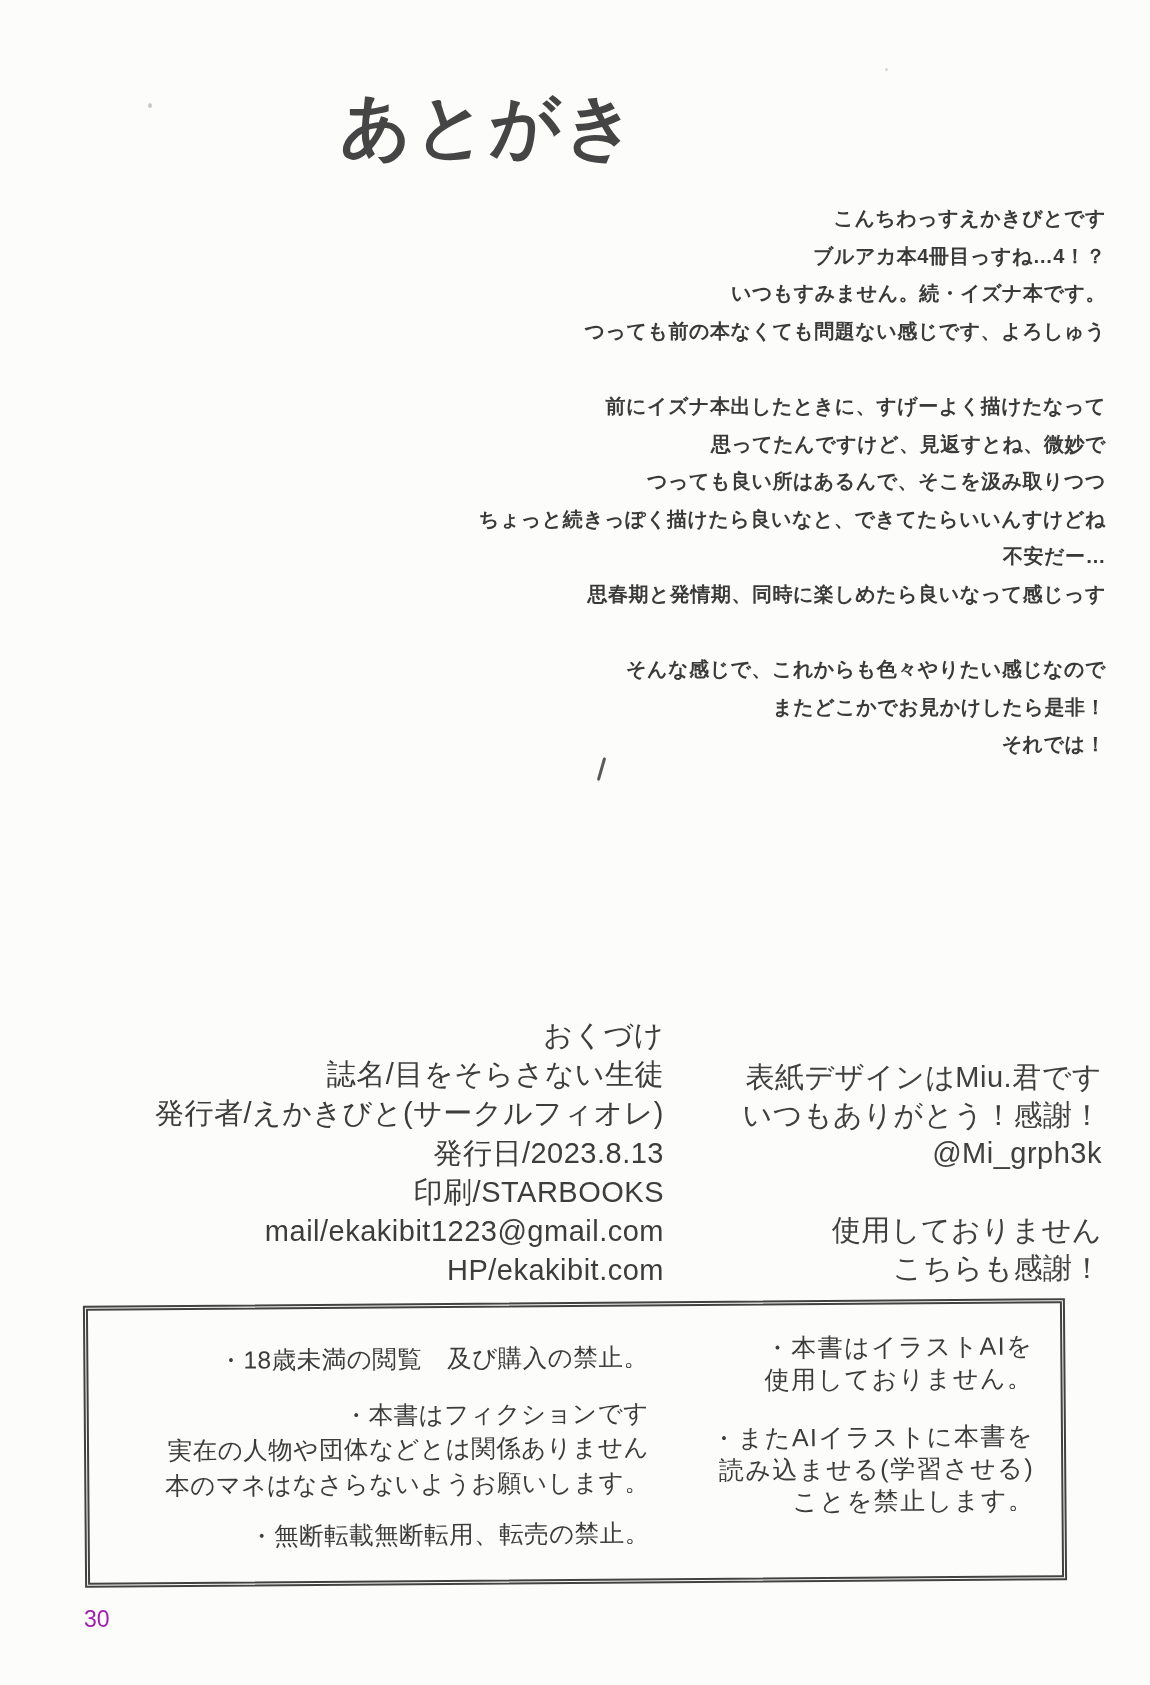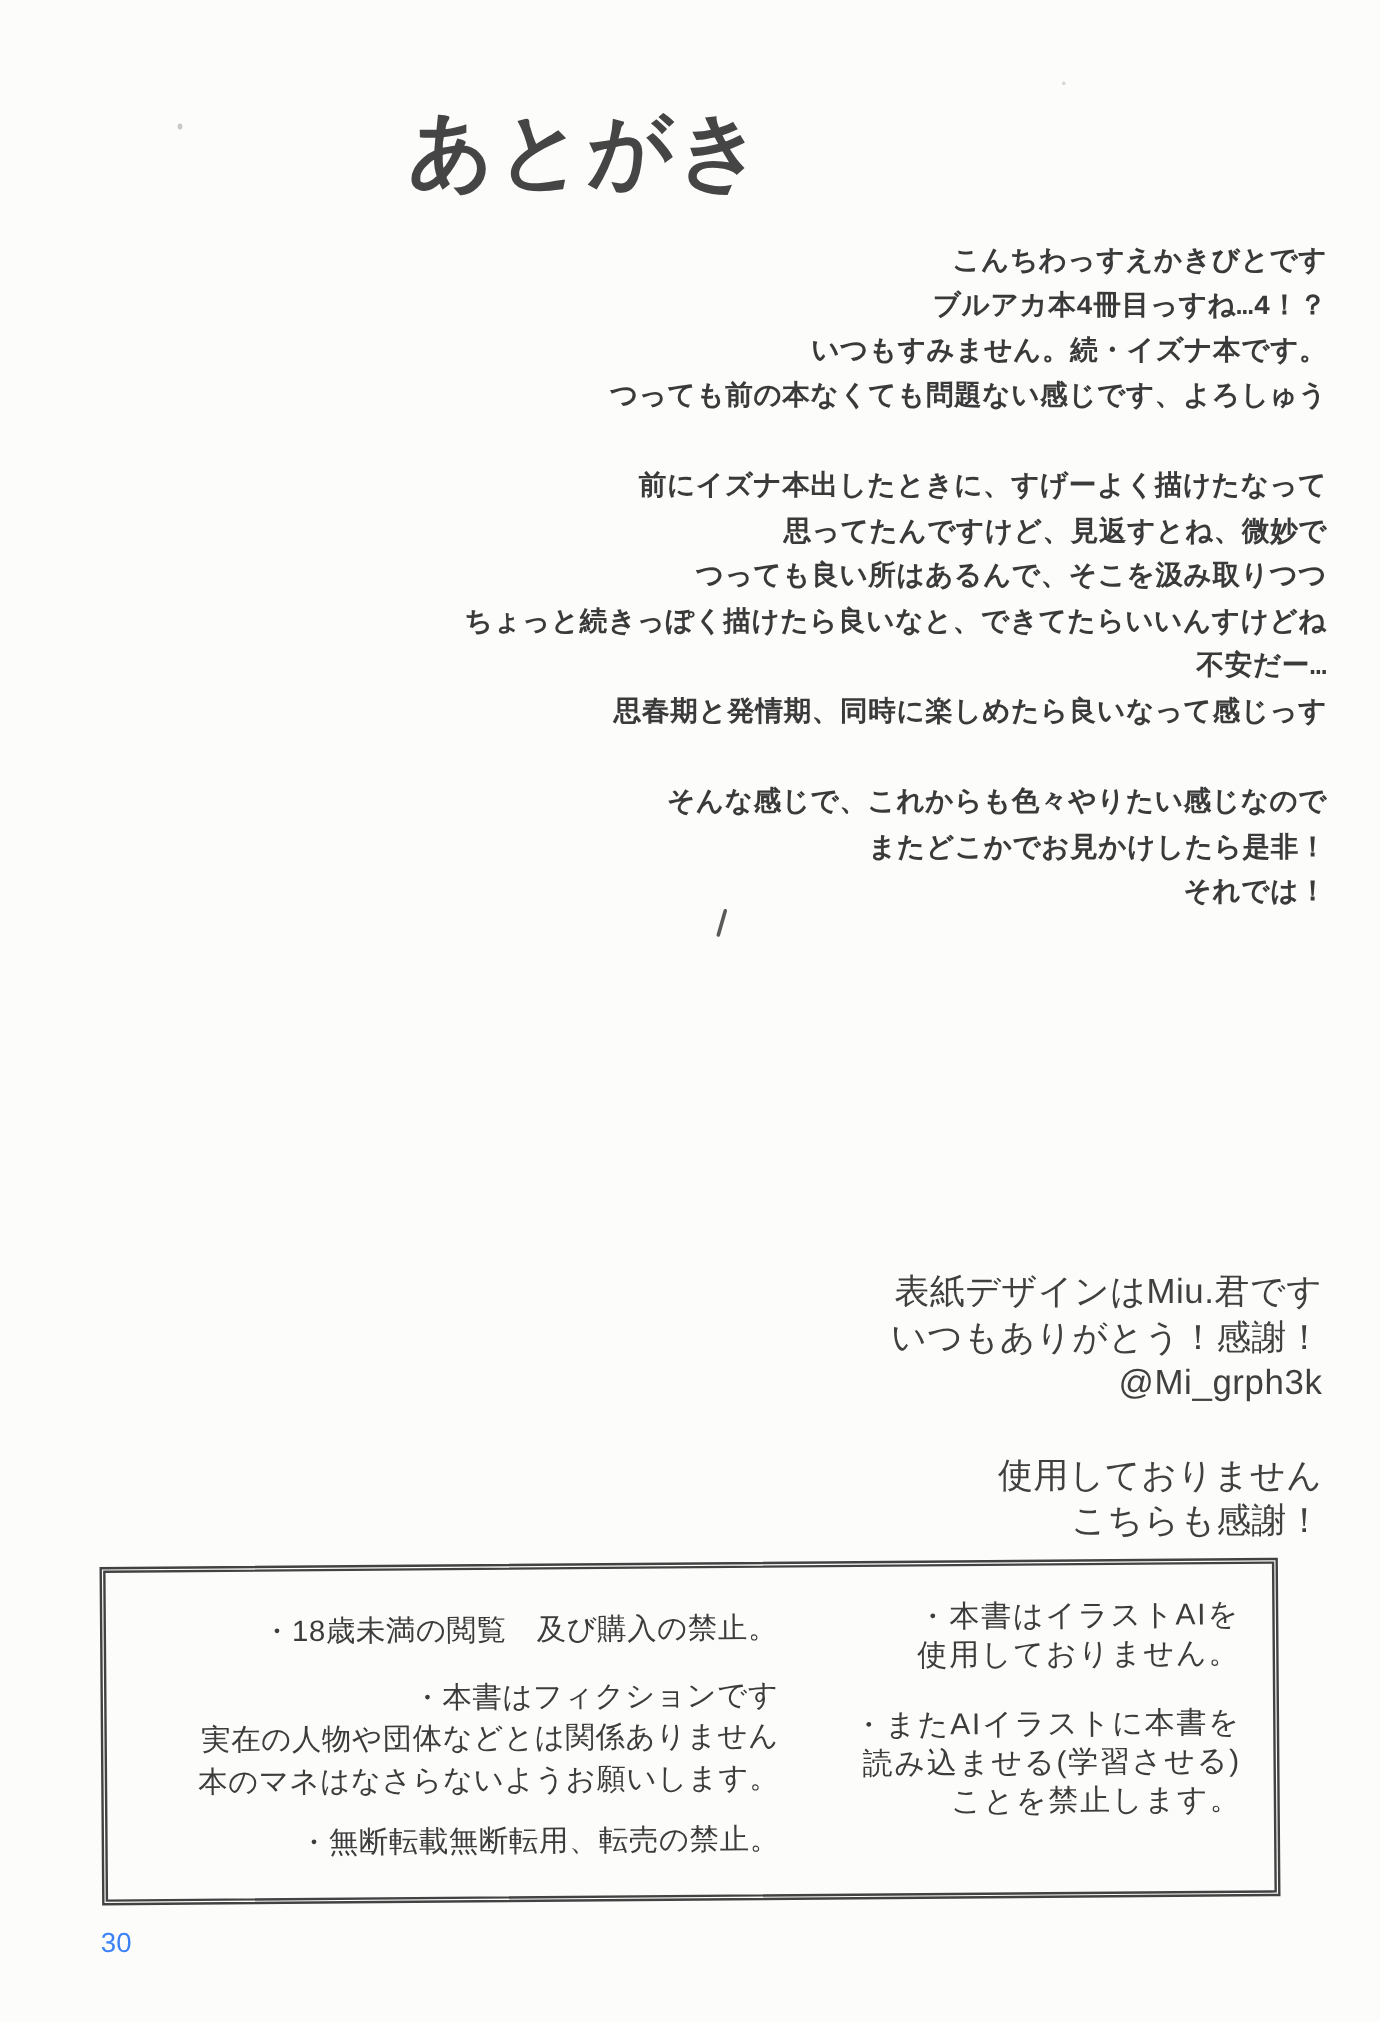--- a/index.html
+++ b/index.html
@@ -29,23 +29,23 @@
     line-height: 1.1;
     letter-spacing: 3px;
     color: #454545;
   }
 
   .afterword-text {
     position: absolute;
     left: 146px;
     top: 200px;
     width: 960px;
-    font-family: Liberation Mono, monospace;
+    font-family: Liberation Sans, sans-serif;
     font-weight: 600;
-    font-size: 23px;
+    font-size: 20px;
     line-height: 37.6px;
     letter-spacing: 0.5px;
     color: #3a3a3a;
   }
 
   .colophon-left {
     position: absolute;
     left: 104px;
     top: 1016px;
     width: 560px;
@@ -103,21 +103,21 @@
   .nb-group-l1 { margin-bottom: 21px; }
   .nb-group-l2 { margin-bottom: 17px; }
   .nb-group-r1 { margin-bottom: 26px; }
 
   .page-number {
     position: absolute;
     left: 84px;
     top: 1606px;
     font-family: "Liberation Sans", sans-serif;
     font-size: 23px;
-    color: #3b82f6;
+    color: #a21caf;
   }
 
   .stray-slash {
     position: absolute;
     left: 600px;
     top: 757px;
     width: 2.5px;
     height: 24px;
     background: #5a5a5a;
     transform: rotate(16deg);
@@ -162,20 +162,27 @@
 思春期と発情期、同時に楽しめたら良いなって感じっす
 
 そんな感じで、これからも色々やりたい感じなので
 またどこかでお見かけしたら是非！
 それでは！</div>
 
   <div class="stray-slash"></div>
   <div class="speck-1"></div>
   <div class="speck-2"></div>
 
+  <div class="colophon-left multiline">おくづけ
+誌名/目をそらさない生徒
+発行者/えかきびと(サークルフィオレ)
+発行日/2023.8.13
+印刷/STARBOOKS
+mail/ekakibit1223@gmail.com
+HP/ekakibit.com</div>
 
   <div class="colophon-right-1 multiline">表紙デザインはMiu.君です
 いつもありがとう！感謝！
 @Mi_grph3k</div>
 
   <div class="colophon-right-2 multiline">使用しておりません
 こちらも感謝！</div>
 
   <div class="notice-box">
     <div class="nb-col-left">

